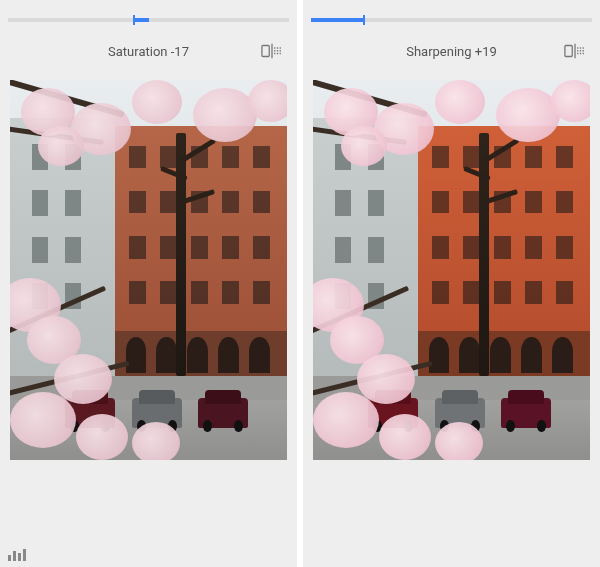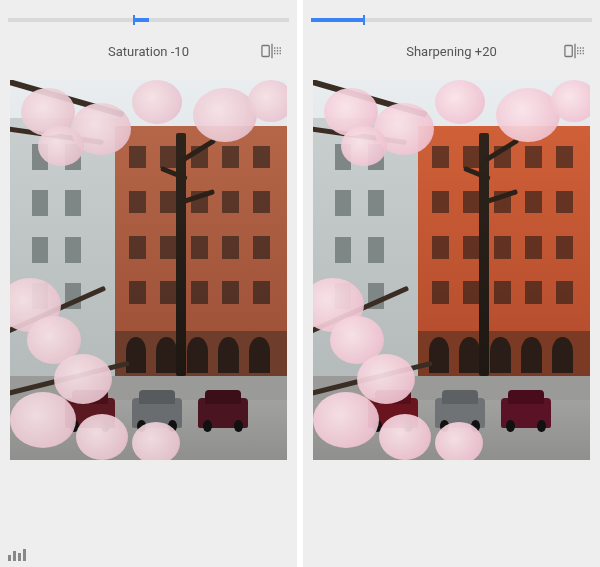--- a/index.html
+++ b/index.html
@@ -203,21 +203,21 @@
 
 <div class="panel left">
   <div class="slider-region">
     <div class="slider-track">
       <div class="slider-fill center-left" style="width:5%"></div>
       <div class="slider-tick" style="left:45%"></div>
     </div>
   </div>
   <div class="label-row">
     <span class="spacer"></span>
-    <span class="label-text">Saturation -10</span>
+    <span class="label-text">Saturation -17</span>
     <span class="compare-icon">
       <svg viewBox="0 0 24 16" width="22" height="16" fill="none" stroke="#777" stroke-width="1.4">
         <rect x="1" y="2" width="8" height="12" rx="1"></rect>
         <line x1="12" y1="0" x2="12" y2="16"></line>
         <line x1="15" y1="4" x2="15" y2="12" stroke-dasharray="1.5 1.5"></line>
         <line x1="18" y1="4" x2="18" y2="12" stroke-dasharray="1.5 1.5"></line>
         <line x1="21" y1="4" x2="21" y2="12" stroke-dasharray="1.5 1.5"></line>
       </svg>
     </span>
   </div>
@@ -316,21 +316,21 @@
 
 <div class="panel right">
   <div class="slider-region">
     <div class="slider-track">
       <div class="slider-fill left-origin" style="width:19%"></div>
       <div class="slider-tick" style="left:19%"></div>
     </div>
   </div>
   <div class="label-row">
     <span class="spacer"></span>
-    <span class="label-text">Sharpening +20</span>
+    <span class="label-text">Sharpening +19</span>
     <span class="compare-icon">
       <svg viewBox="0 0 24 16" width="22" height="16" fill="none" stroke="#777" stroke-width="1.4">
         <rect x="1" y="2" width="8" height="12" rx="1"></rect>
         <line x1="12" y1="0" x2="12" y2="16"></line>
         <line x1="15" y1="4" x2="15" y2="12" stroke-dasharray="1.5 1.5"></line>
         <line x1="18" y1="4" x2="18" y2="12" stroke-dasharray="1.5 1.5"></line>
         <line x1="21" y1="4" x2="21" y2="12" stroke-dasharray="1.5 1.5"></line>
       </svg>
     </span>
   </div>

